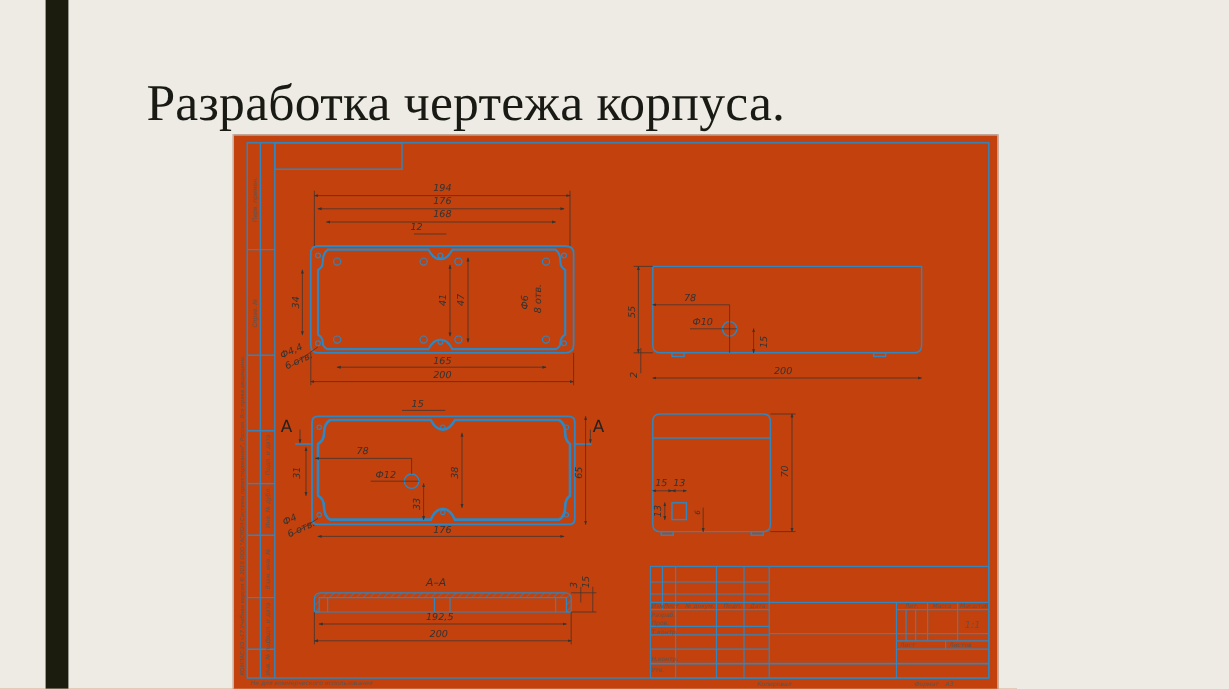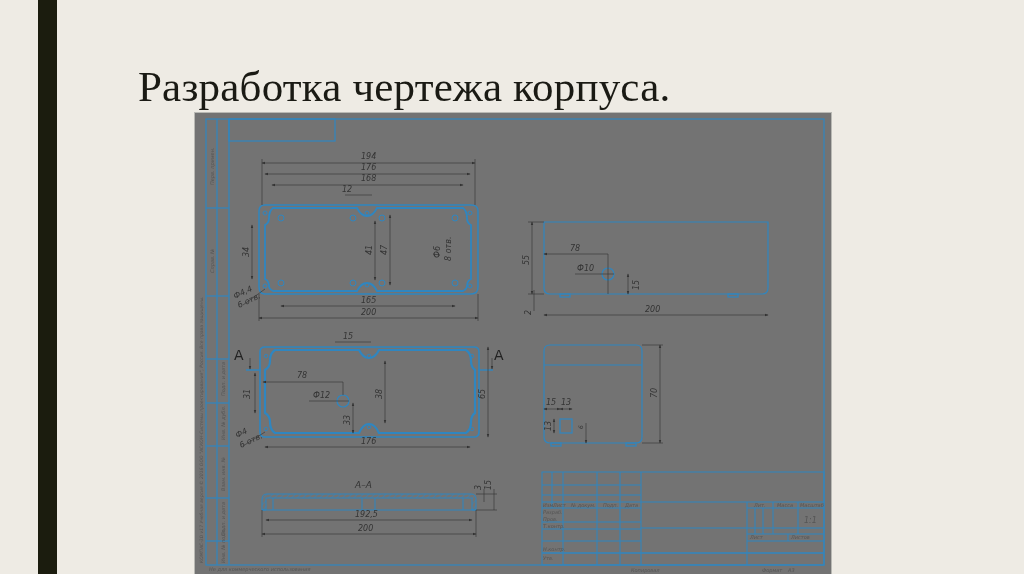--- a/index.html
+++ b/index.html
@@ -6,28 +6,28 @@
   body {
     width: 1024px; height: 574px; overflow: hidden;
     background: #eeebe4; position: relative;
     font-family: "Liberation Sans", sans-serif;
   }
   .accent-bar {
     position: absolute; left: 38px; top: 0; width: 19px; height: 574px;
     background: #1b1c0e;
   }
   .slide-title {
-    position: absolute; left: 138px; top: 62px;
+    position: absolute; left: 122px; top: 62px;
     font-family: "Liberation Serif", serif;
     font-size: 43px; color: #1a1a14; letter-spacing: 0.2px;
     white-space: nowrap;
   }
   .sheet {
     position: absolute; left: 194px; top: 112px; width: 636px; height: 462px;
-    background: #737373; border: 1px solid #b9b9b4; border-bottom: none;
+    background: #c2410c; border: 1px solid #b9b9b4; border-bottom: none;
   }
   .sheet svg { position: absolute; left: 0; top: 0; }
   .dim { font-family: "DejaVu Sans", sans-serif; font-style: italic; font-size: 8px; fill: #333; }
   .tiny { font-family: "DejaVu Sans", sans-serif; font-style: italic; font-size: 5px; fill: #555; }
   .sec { font-family: "DejaVu Sans", sans-serif; font-size: 14px; fill: #222; }
 </style>
 </head>
 <body>
 
 <div class="accent-bar"></div>

